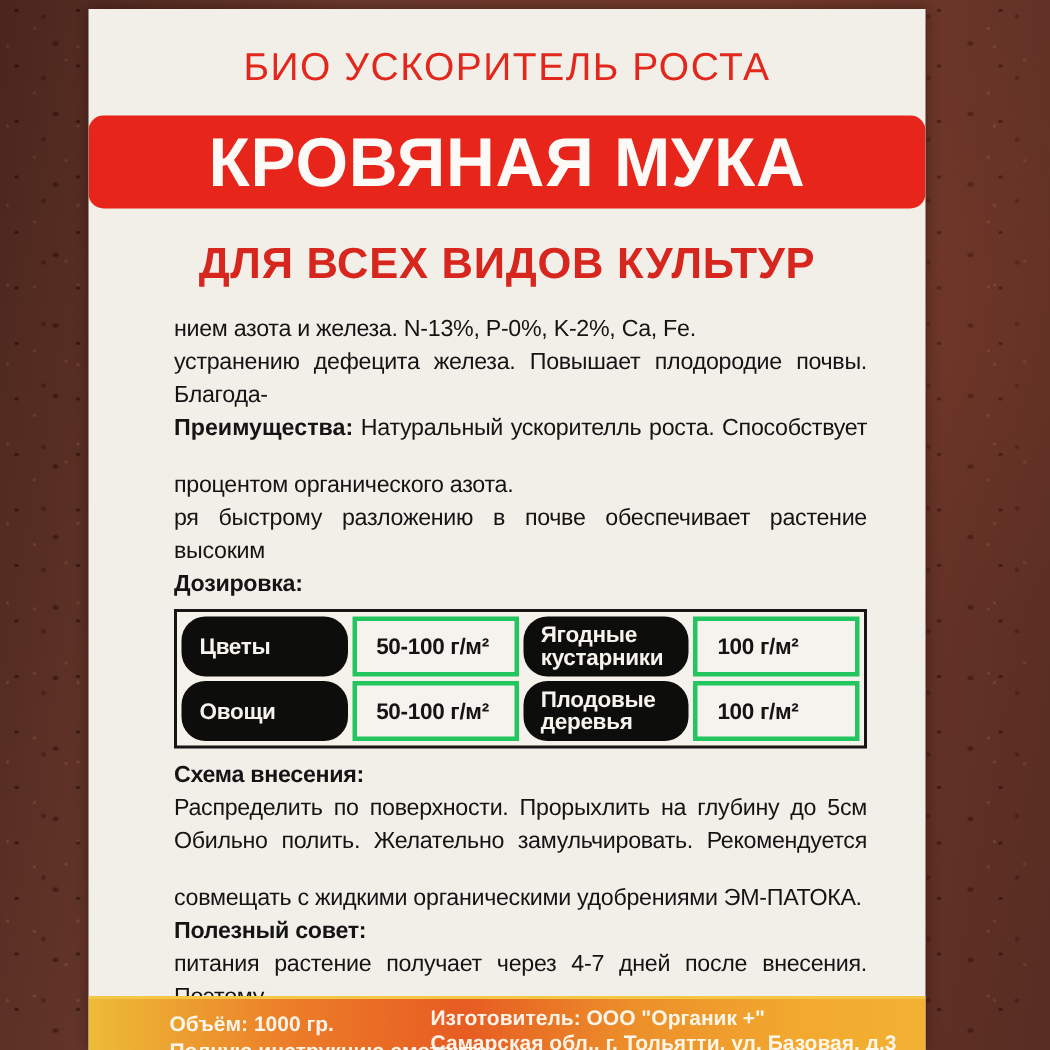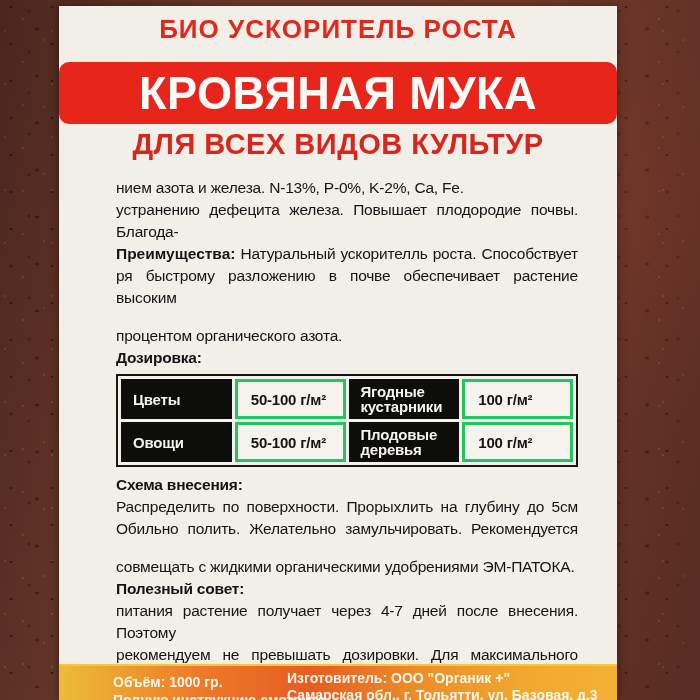--- a/index.html
+++ b/index.html
@@ -21,49 +21,49 @@
     background:linear-gradient(100deg, rgba(20,6,4,0.40), rgba(0,0,0,0) 30%,
                rgba(150,60,35,0.16) 62%, rgba(35,10,7,0.30) 100%),
                radial-gradient(420px 300px at 85% 30%, rgba(170,80,50,0.18), transparent 70%);
   }
   .label{
     position:absolute;left:59px;top:6px;width:558px;height:694px;
     background:#f2efe9;box-shadow:0 0 9px rgba(20,5,3,0.45);
     z-index:2;overflow:hidden;
   }
   .bio{
-    padding-top:7px;text-align:center;color:#e2271d;
-    font-size:26px;font-weight:700;letter-spacing:1px;line-height:32px;
+    padding-top:22px;text-align:center;color:#e2271d;
+    font-size:26px;font-weight:400;letter-spacing:1px;line-height:32px;
   }
   .band{
     margin-top:17px;height:62px;background:#e7251b;border-radius:10px;
   }
   .band .title{
     display:block;text-align:center;color:#fcfaf6;
     font-size:46px;font-weight:700;line-height:62px;letter-spacing:0.5px;
     transform:scaleX(0.98);
   }
   .subtitle{
-    margin-top:3px;text-align:center;color:#d6261e;
+    margin-top:20px;text-align:center;color:#d6261e;
     font-size:29px;font-weight:700;letter-spacing:0.5px;line-height:34px;
   }
   .content{
     margin:13px 39px 0 57px;color:#141414;
     font-size:15.5px;line-height:22px;letter-spacing:-0.2px;
   }
   .ln{text-align:justify;text-align-last:justify;}
   .ln.last{text-align-last:left;margin-top:16px;}
   .lead{font-weight:700;letter-spacing:0;}
   .hline{font-weight:700;text-align:left;}
   table.dose{
     width:100%;margin:5px 0 7px 0;border-collapse:separate;border-spacing:3px;
     background:#f5f2ec;border:2px solid #161616;
   }
   table.dose td{height:30px;font-weight:700;font-size:15px;line-height:15px;}
-  td.cat{background:#0d0d0c;color:#f6f3ed;padding:2px 4px 2px 12px;width:24%;}
+  td.cat{background:#0d0d0c;color:#f6f3ed;padding:2px 4px 2px 12px;width:24%;border-radius:16px;}
   td.val{background:#f6f3ee;color:#141414;border:3px solid #22c55e;padding:2px 4px 2px 13px;width:24%;}
   .footer{
     position:absolute;left:0;right:0;top:658px;height:42px;
     background:linear-gradient(90deg,#edbc37 0%,#ec7b28 25%,#e75c22 45%,#ec8f2a 65%,#f2a92e 85%,#f3b133 100%);
     border-top:2px solid #f4c645;
   }
   .f-col{position:absolute;color:rgba(255,251,243,0.95);font-weight:700;font-size:14px;line-height:18px;}
   .f-left{left:54px;top:7px;}
   .f-right{left:228px;top:4px;line-height:17px;}
 </style>
@@ -80,22 +80,22 @@
     </div>
 
     <div class="subtitle">ДЛЯ ВСЕХ ВИДОВ КУЛЬТУР</div>
 
     <div class="content">
 
       <div class="ln last"><span>нием азота и железа. N-13%, P-0%, K-2%, Ca, Fe.</span></div>
 
       <div class="ln"><span>устранению дефецита железа. Повышает плодородие почвы. Благода-</span></div>
       <div class="ln"><b class="lead">Преимущества:</b> <span>Натуральный ускорителль роста. Способствует</span></div>
+      <div class="ln last"><span>процентом органического азота.</span></div>
       <div class="ln"><span>ря быстрому разложению в почве обеспечивает растение высоким</span></div>
-      <div class="ln last"><span>процентом органического азота.</span></div>
 
       <div class="hline">Дозировка:</div>
 
       <table class="dose">
         <tbody>
           <tr>
             <td class="cat">Цветы</td>
             <td class="val">50-100 г/м²</td>
             <td class="cat">Ягодные кустарники</td>
             <td class="val">100 г/м²</td>

